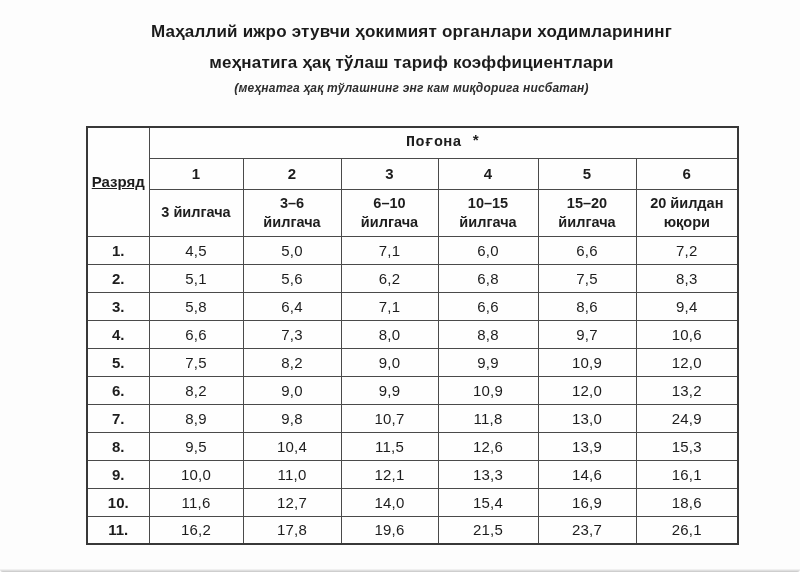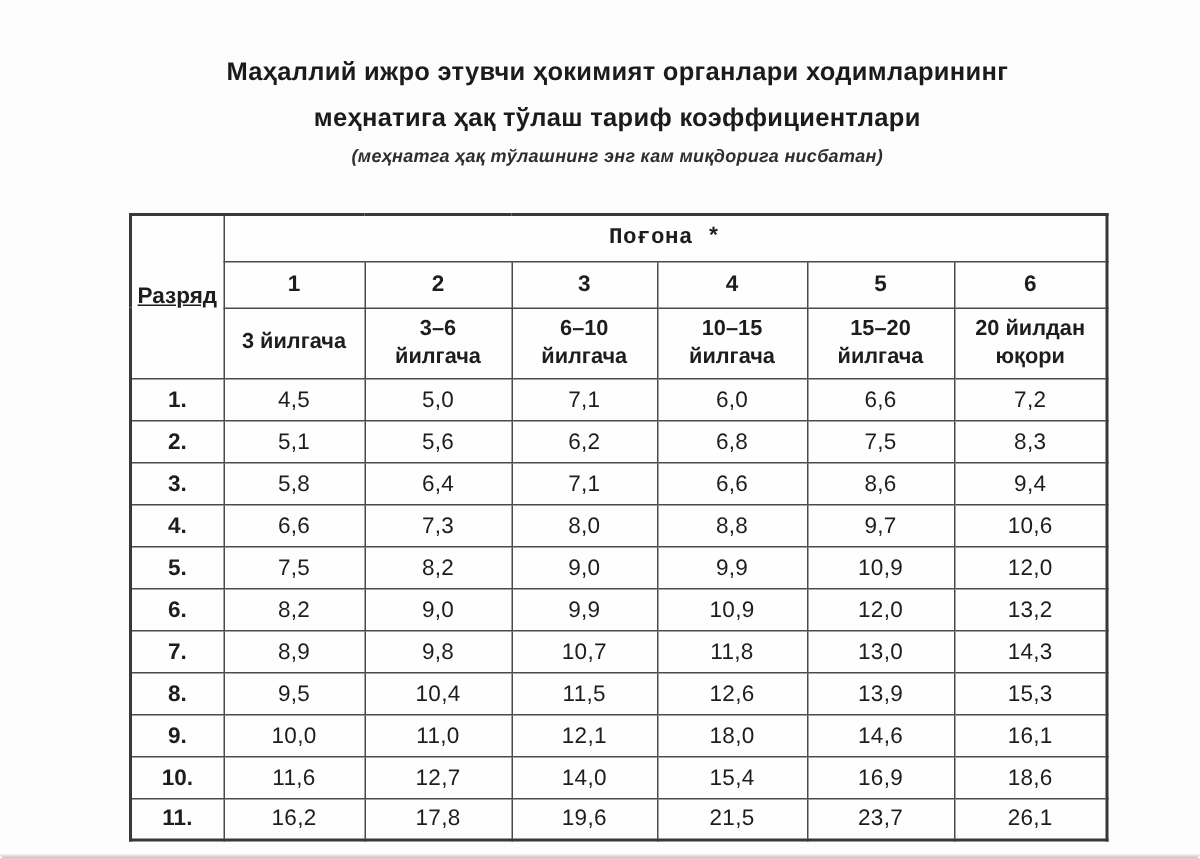--- a/index.html
+++ b/index.html
@@ -13,21 +13,21 @@
   }
   .page {
     width: 800px;
     height: 572px;
     background: #fdfdfd;
     position: relative;
   }
   .content {
     width: 651px;
     margin-left: 86px;
-    padding-top: 32px;
+    padding-top: 16px;
   }
   .title-block { text-align: center; }
   .title-line {
     font-size: 17px;
     font-weight: 700;
     line-height: 31px;
     color: #1b1b1b;
     letter-spacing: 0.2px;
   }
   .subtitle {
@@ -184,37 +184,37 @@
             <td class="val">12,0</td>
             <td class="val">13,2</td>
           </tr>
           <tr>
             <td class="row-label">7.</td>
             <td class="val">8,9</td>
             <td class="val">9,8</td>
             <td class="val">10,7</td>
             <td class="val">11,8</td>
             <td class="val">13,0</td>
-            <td class="val">14,3</td>
+            <td class="val">24,9</td>
           </tr>
           <tr>
             <td class="row-label">8.</td>
             <td class="val">9,5</td>
             <td class="val">10,4</td>
             <td class="val">11,5</td>
             <td class="val">12,6</td>
             <td class="val">13,9</td>
             <td class="val">15,3</td>
           </tr>
           <tr>
             <td class="row-label">9.</td>
             <td class="val">10,0</td>
             <td class="val">11,0</td>
             <td class="val">12,1</td>
-            <td class="val">18,0</td>
+            <td class="val">13,3</td>
             <td class="val">14,6</td>
             <td class="val">16,1</td>
           </tr>
           <tr>
             <td class="row-label">10.</td>
             <td class="val">11,6</td>
             <td class="val">12,7</td>
             <td class="val">14,0</td>
             <td class="val">15,4</td>
             <td class="val">16,9</td>

